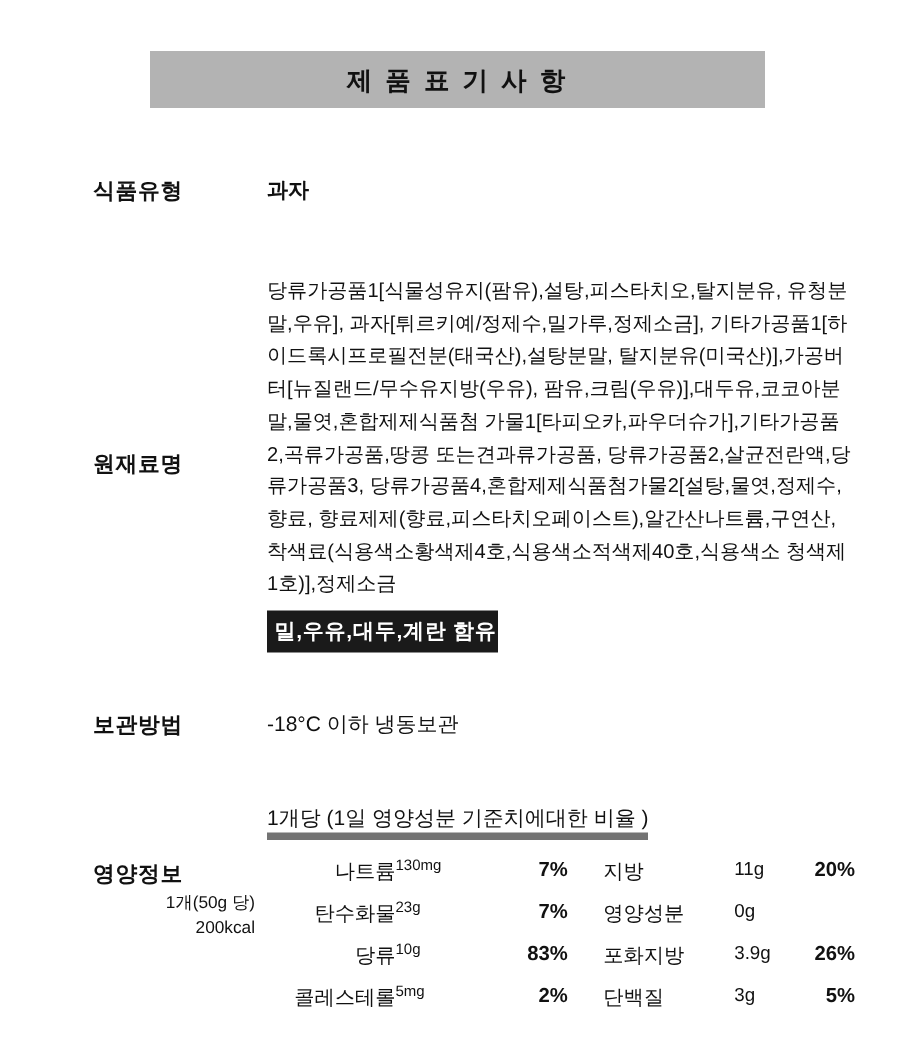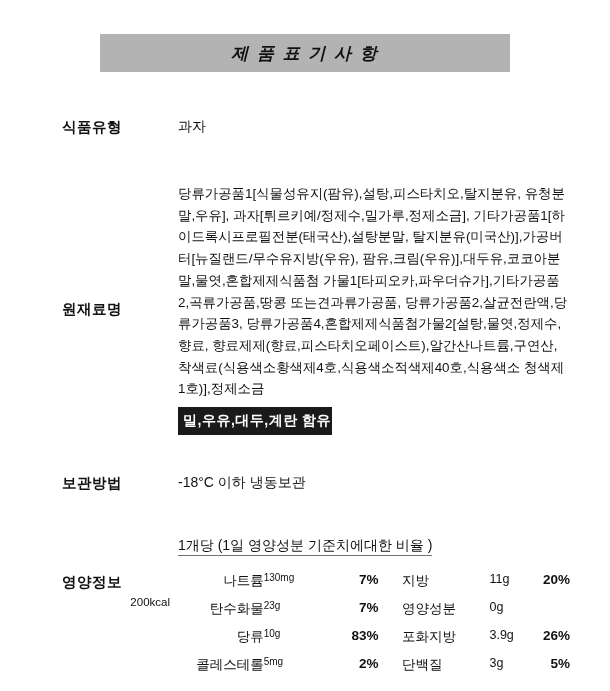--- a/index.html
+++ b/index.html
@@ -22,21 +22,20 @@
   .title-bar {
     position: absolute;
     left: 100px;
     top: 34px;
     width: 410px;
     height: 38px;
     background: #b3b3b3;
     display: flex;
     align-items: center;
     justify-content: center;
-    font-style: italic;
   }
   .title-bar .title-text {
     font-size: 17px;
     font-weight: bold;
     letter-spacing: 2px;
     color: #111111;
   }
   .row-label {
     position: absolute;
     left: 62px;
@@ -48,21 +47,21 @@
   }
   .row-value {
     position: absolute;
     left: 178px;
     font-size: 14px;
     color: #111111;
   }
 
   
   .label-type { top: 118px; }
-  .value-type { top: 118px; }
+  .value-type { top: 118px; font-weight: bold; }
 
   
   .label-ingredients { top: 300px; }
   .ingredients-block {
     position: absolute;
     left: 178px;
     top: 183px;
     width: 390px;
     font-size: 13.4px;
     line-height: 1.62;
@@ -86,21 +85,21 @@
 
   
   .nutri-header {
     position: absolute;
     left: 178px;
     top: 537px;
     font-size: 14px;
     color: #111111;
   }
   .nutri-header .hdr-underline {
-    border-bottom: 1px solid #737373;
+    border-bottom: 5px solid #737373;
     padding-bottom: 2px;
   }
   .label-nutrition {
     top: 573px;
   }
   .nutri-sub {
     position: absolute;
     left: 62px;
     top: 594px;
     width: 108px;
@@ -154,20 +153,21 @@
 
   <div class="row-label label-storage">보관방법</div>
   <div class="row-value value-storage">-18°C 이하 냉동보관</div>
 
   <div class="nutri-header">
     <span class="hdr-underline">1개당  (1일 영양성분 기준치에대한 비율 )</span>
   </div>
 
   <div class="row-label label-nutrition">영양정보</div>
   <div class="nutri-sub">
+    <span class="sub-line">1개(50g 당)</span>
     <span class="sub-line">200kcal</span>
   </div>
 
   <table class="nutri-table">
     <tbody>
       <tr>
         <td class="col-name">나트륨</td>
         <td class="col-amt">130mg</td>
         <td class="col-pct">7%</td>
         <td class="col-gap"></td>

